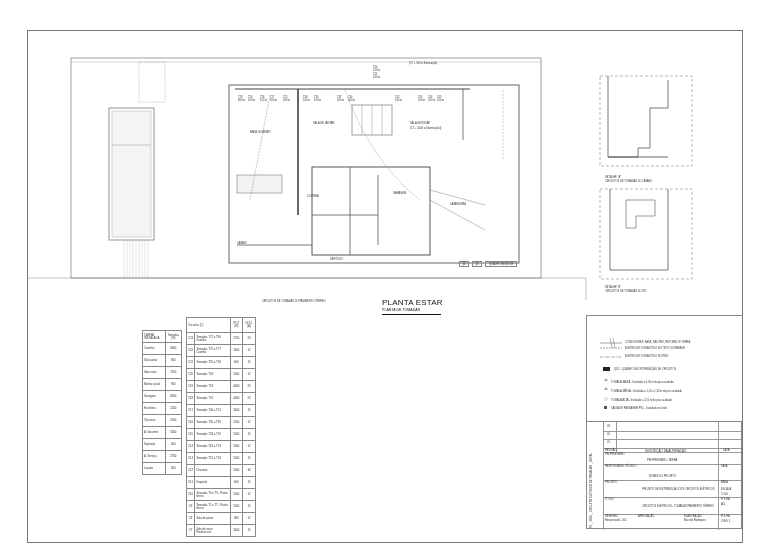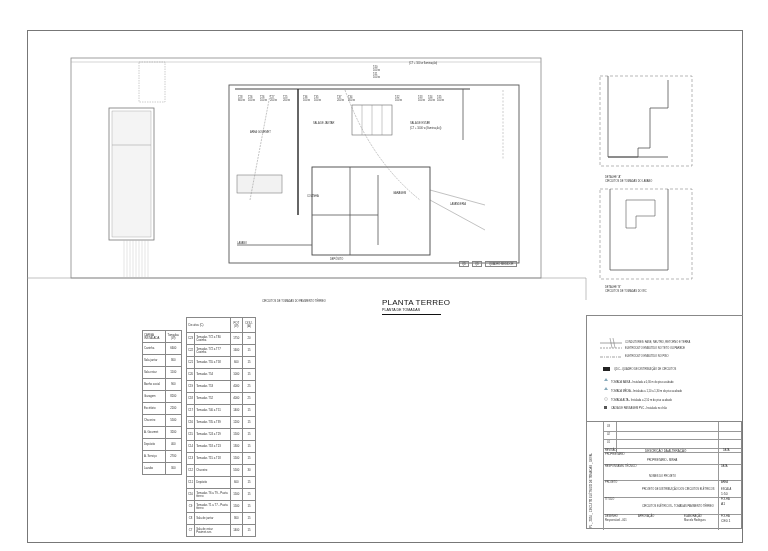--- a/index.html
+++ b/index.html
@@ -113,21 +113,21 @@
 <div class="abs tiny" style="left:459px;top:261px;border:0.6px solid #888;padding:0.5px 2px;">QD</div>
 <div class="abs tiny" style="left:472px;top:261px;border:0.6px solid #888;padding:0.5px 2px;">QD</div>
 <div class="abs tiny" style="left:485px;top:261px;border:0.6px solid #888;padding:0.5px 3px;">QUADRO MEDIDOR</div>
 
 <div class="abs tiny" style="left:262px;top:300px;">CIRCUITOS DE TOMADAS DO PAVIMENTO TÉRREO</div>
 <div class="abs tiny" style="left:605px;top:176px;">DETALHE "A"</div>
 <div class="abs tiny" style="left:605px;top:180px;">CIRCUITOS DE TOMADAS DO LAVABO</div>
 <div class="abs tiny" style="left:605px;top:286px;">DETALHE "B"</div>
 <div class="abs tiny" style="left:605px;top:290px;">CIRCUITOS DE TOMADAS DO WC</div>
 
-<div class="abs title-main">PLANTA TERREO</div>
+<div class="abs title-main">PLANTA ESTAR</div>
 <div class="abs title-sub">PLANTA DE TOMADAS</div>
 <div class="abs title-bar"></div>
 
 <table class="sched abs" style="left:142px;top:330px;width:40px;">
   <tbody>
       <tr>
         <td class="l">CARGA INSTALADA</td>
         <td>Tomadas (W)</td>
       </tr>
   <tr>

